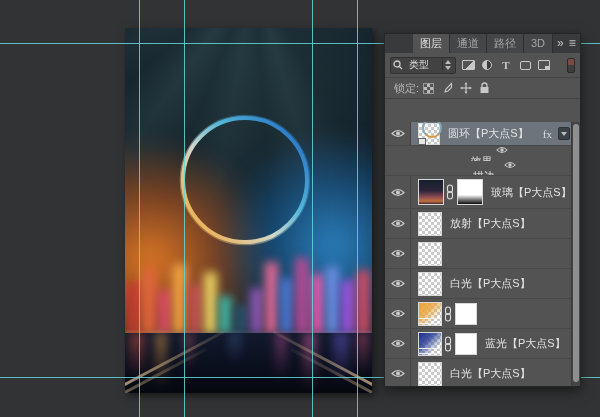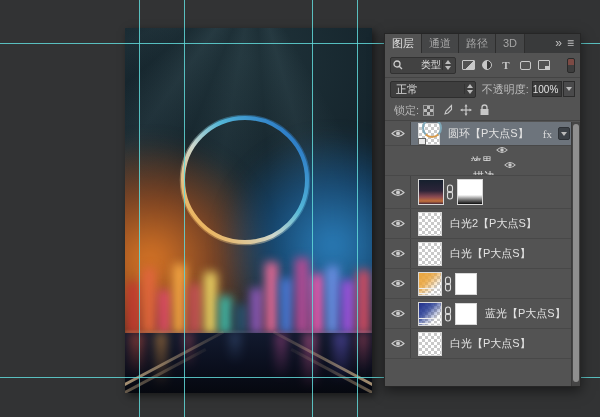--- a/index.html
+++ b/index.html
@@ -66,32 +66,32 @@
   .ring-svg { position:absolute; left:50px; top:82px; }
 
   
   .vguide { position:absolute; top:0; width:1px; height:417px; background:rgba(96,216,216,.85); z-index:2; }
   .hguide { position:absolute; left:0; width:600px; height:1px; background:rgba(96,216,216,.85); z-index:2; }
 
   
   .panel { position:absolute; left:384px; top:33px; width:197px; height:354px; z-index:3;
            background:#535353; border:1px solid #262626; box-shadow:0 4px 12px rgba(0,0,0,.5);
            font-size:11px; color:#d6d6d6; }
-  .tabs { height:19px; background:#393a3b; display:flex; align-items:stretch; }
+  .tabs { height:19px; background:#393a3b; display:flex; align-items:stretch;padding-left:28px; }
   .tab { padding:0 7px; line-height:19px; font-size:11px; background:#454647; color:#a6a6a6;
          border-right:1px solid #2e2e2e; white-space:nowrap; }
   .tab.active { background:#535353; color:#e0e0e0; }
   .tabs .spacer { flex:1; }
   .panel-collapse { line-height:19px; color:#c0c0c0; padding:0 4px; font-size:12px; letter-spacing:-1px; }
   .panel-menu { line-height:19px; color:#c0c0c0; padding:0 6px 0 2px; font-size:12px; }
 
   .filter-row { height:25px; display:flex; align-items:center; padding:0 5px; border-bottom:1px solid #444; }
   .kind-combo { width:66px; height:17px; background:#424242; border:1px solid #313131; border-radius:2px;
                 display:flex; align-items:center; padding:0 2px; }
-  .kind-combo .lbl { font-size:10px; color:#dcdcdc; margin-left:18px; flex:1; }
+  .kind-combo .lbl { font-size:10px; color:#dcdcdc; margin-left:6px; flex:1; }
   .spin { display:flex; flex-direction:column; gap:2px; padding:0 2px; border-left:1px solid #333; }
   .tri-up { width:0; height:0; border-left:3px solid transparent; border-right:3px solid transparent; border-bottom:4px solid #bbb; }
   .tri-dn { width:0; height:0; border-left:3px solid transparent; border-right:3px solid transparent; border-top:4px solid #bbb; }
   .ficon { width:14px; height:12px; margin-left:5px; display:flex; align-items:center; justify-content:center; }
   .ficon-px { width:13px; height:10px; border:1px solid #c8c8c8; border-radius:1px;
               background:linear-gradient(135deg, transparent 55%, #c8c8c8 55%); }
   .ficon-adj { width:10px; height:10px; border:1px solid #c8c8c8; border-radius:50%;
                background:linear-gradient(90deg,#c8c8c8 50%, #3a3a3a 50%); }
   .ficon-type { font-size:11px; font-weight:bold; color:#c8c8c8; font-family:"Liberation Serif",serif; }
   .ficon-shape { width:11px; height:9px; border:1px solid #c8c8c8; border-radius:2px; }
@@ -261,34 +261,20 @@
       <span class="ficon ficon-type">T</span>
       <span class="ficon">
           <i class="ficon-shape"></i>
         </span>
       <span class="ficon">
           <i class="ficon-so"></i>
         </span>
       <span class="filter-toggle"></span>
     </div>
 
-    <div class="blend-row">
-      <div class="dropdown">
-        <span class="val">正常</span>
-        <span class="spin">
-            <i class="tri-up"></i>
-            <i class="tri-dn"></i>
-          </span>
-      </div>
-      <span class="flabel">不透明度:</span>
-      <span class="valbox">100%</span>
-      <span class="arrowbtn">
-          <i class="tri-dn"></i>
-        </span>
-    </div>
 
     <div class="lock-row">
       <span class="flabel" style="margin-left:4px">锁定:</span>
       <span class="lock-icons">
         <i class="li-checker"></i>
         <svg width="12" height="12" viewBox="0 0 12 12">
           <path d="M10.5 1.5 L5 7 L4 10 L7 9 L10.5 5.5 Z" fill="none" stroke="#c8c8c8" stroke-width="1.1"></path>
         </svg>
         <svg width="12" height="12" viewBox="0 0 12 12">
           <path d="M6 0 L7.5 2.5 H4.5 Z M6 12 L4.5 9.5 H7.5 Z M0 6 L2.5 4.5 V7.5 Z M12 6 L9.5 7.5 V4.5 Z" fill="#c8c8c8"></path>
@@ -349,32 +335,42 @@
               <path d="M1 4.5 Q7 -1.5 13 4.5 Q7 10.5 1 4.5 Z" fill="none" stroke="#ccc" stroke-width="1.1"></path>
               <circle cx="7" cy="4.5" r="2" fill="#ccc"></circle>
             </svg>
         </div>
         <div class="thumb thumb-photo"></div>
         <svg class="chain" width="8" height="16" viewBox="0 0 8 16">
           <rect x="1.5" y="1" width="5" height="7.5" rx="2.5" fill="none" stroke="#ddd" stroke-width="1.1"></rect>
           <rect x="1.5" y="7.5" width="5" height="7.5" rx="2.5" fill="none" stroke="#ddd" stroke-width="1.1"></rect>
         </svg>
         <div class="mask mask-photo"></div>
-      </div>
-
+        <span class="lname">玻璃【P大点S】</span>
+      </div>
 
       <div class="lrow row-std">
         <div class="eyebox">
           <svg width="14" height="9" viewBox="0 0 14 9">
               <path d="M1 4.5 Q7 -1.5 13 4.5 Q7 10.5 1 4.5 Z" fill="none" stroke="#ccc" stroke-width="1.1"></path>
               <circle cx="7" cy="4.5" r="2" fill="#ccc"></circle>
             </svg>
         </div>
         <div class="thumb thumb-std checker"></div>
-        <span class="lname">白光2【P大点S】</span>
+        <span class="lname">放射【P大点S】</span>
+      </div>
+
+      <div class="lrow row-std">
+        <div class="eyebox">
+          <svg width="14" height="9" viewBox="0 0 14 9">
+              <path d="M1 4.5 Q7 -1.5 13 4.5 Q7 10.5 1 4.5 Z" fill="none" stroke="#ccc" stroke-width="1.1"></path>
+              <circle cx="7" cy="4.5" r="2" fill="#ccc"></circle>
+            </svg>
+        </div>
+        <div class="thumb thumb-std checker"></div>
       </div>
 
       <div class="lrow row-std">
         <div class="eyebox">
           <svg width="14" height="9" viewBox="0 0 14 9">
               <path d="M1 4.5 Q7 -1.5 13 4.5 Q7 10.5 1 4.5 Z" fill="none" stroke="#ccc" stroke-width="1.1"></path>
               <circle cx="7" cy="4.5" r="2" fill="#ccc"></circle>
             </svg>
         </div>
         <div class="thumb thumb-std checker"></div>

